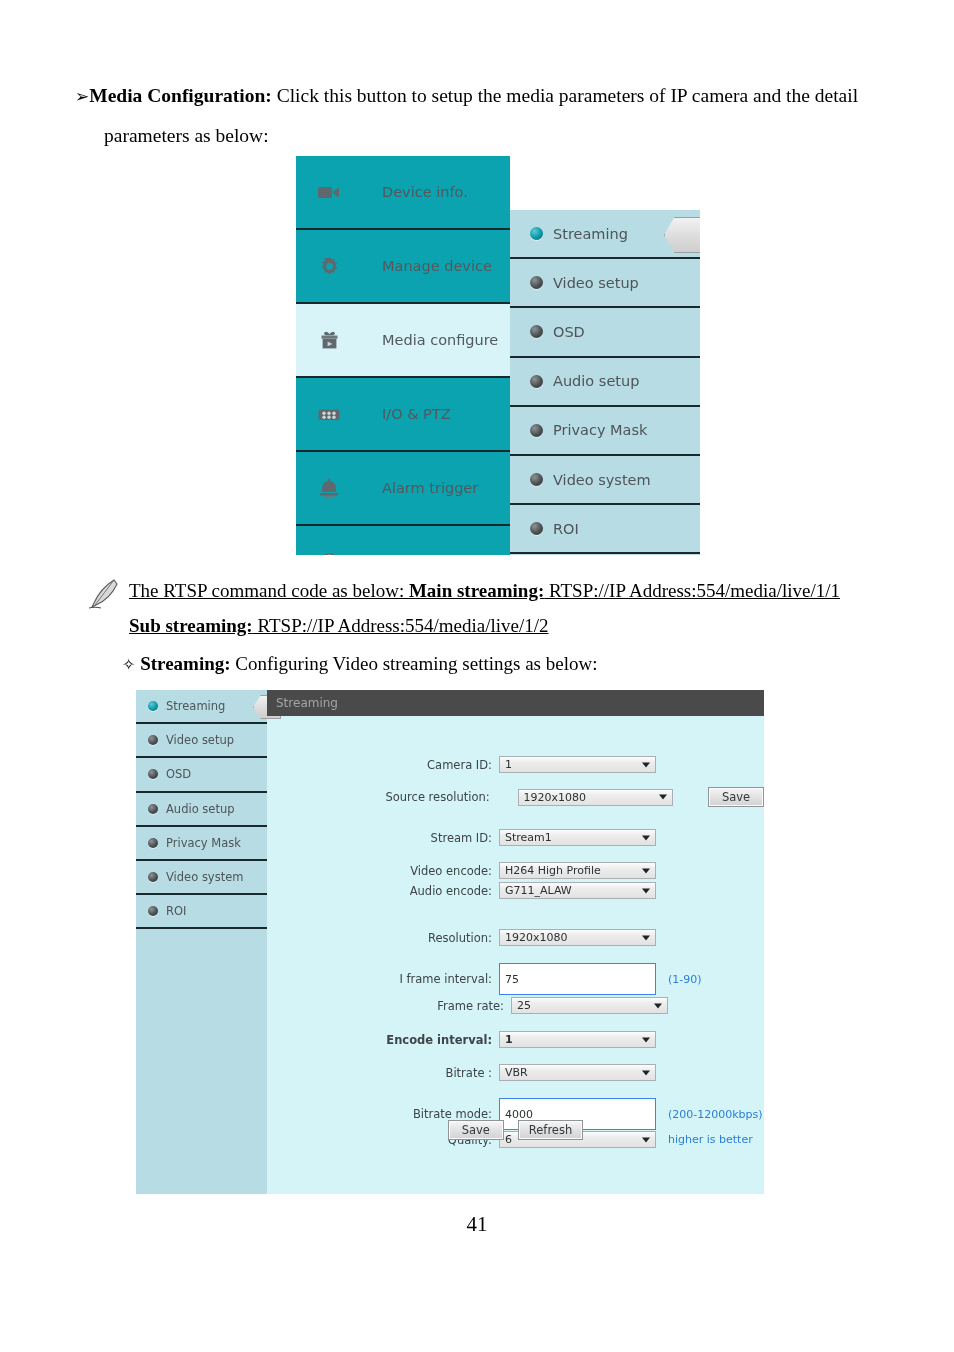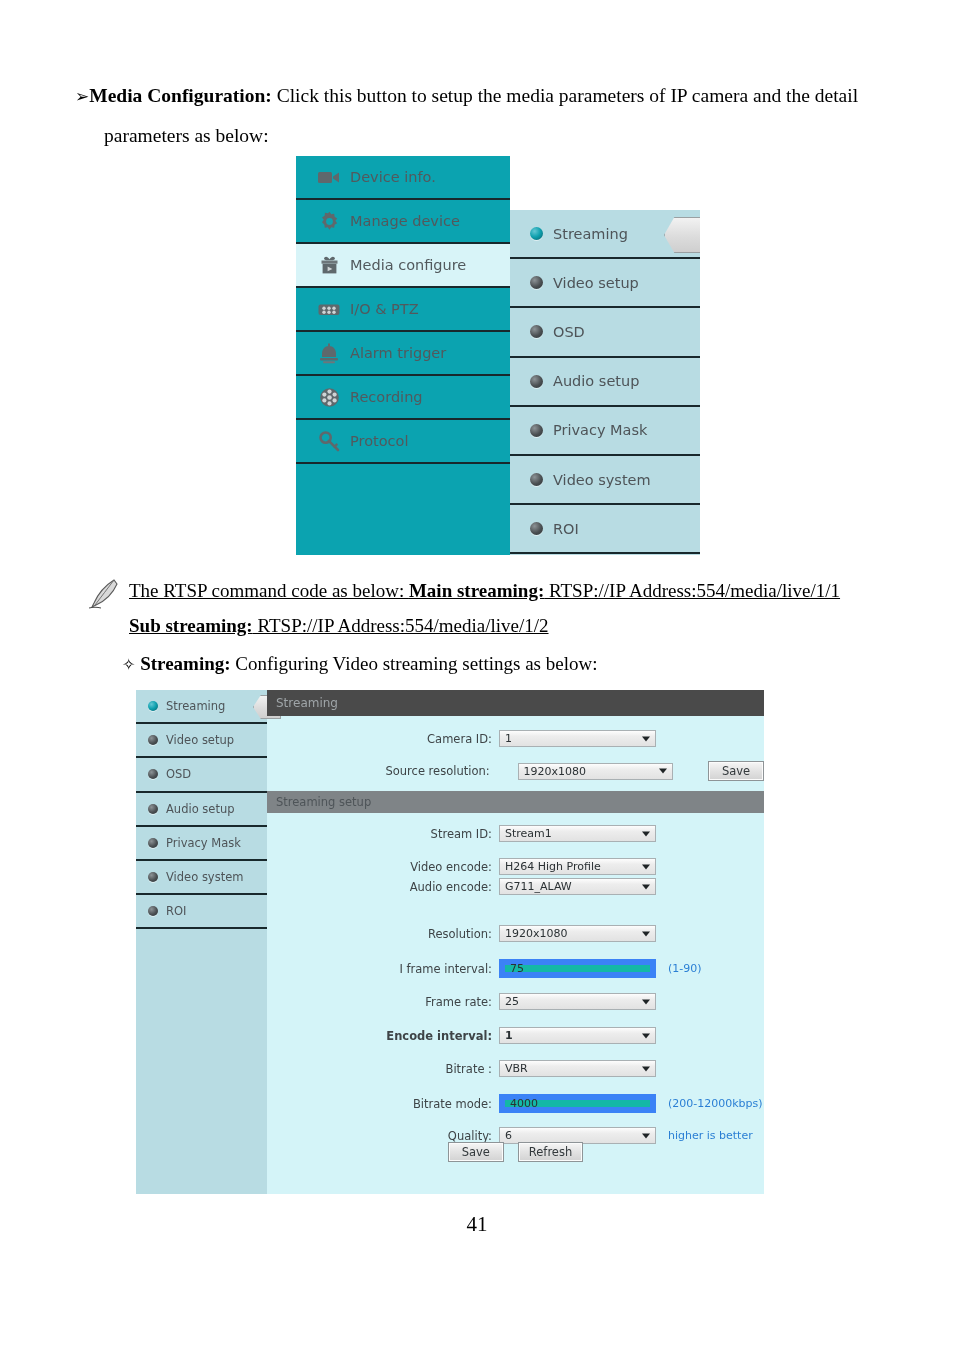--- a/index.html
+++ b/index.html
@@ -58,27 +58,28 @@
     width: 404px; height: 399px;
   }
   .fig1-left {
     position: absolute; left: 0; top: 0;
     width: 214px; height: 399px;
     background: #0ba3b0;
     overflow: hidden;
   }
   .m1-item {
     position: relative;
-    height: 44px;
+    height: 74px;
     border-bottom: 2px solid #18282c;
     display: flex; align-items: center;
     padding-left: 22px;
     font-family: "DejaVu Sans", sans-serif;
     font-size: 14.5px;
     color: #52595d;
+    gap: 32px;
   }
   .m1-item.active { background: #d8f4f8; }
   .m1-item .ico {
     width: 22px; height: 22px; margin-right: 10px;
     display:flex; align-items:center; justify-content:center;
     flex: 0 0 22px;
   }
   .m1-item .ico svg { display:block; }
   .m1-label { white-space: nowrap; }
 
@@ -159,21 +160,21 @@
     height: 22px; background: #7f8487;
     display: flex; align-items: center; padding-left: 9px;
     color: #4e5458; font-size: 11.5px;
   }
   .section-top { height: 75px; position: relative; }
   .section-bot { position: relative; height: 381px; }
 
   .frow {
     position: absolute;
     display: flex; align-items: center;
-    left: 0; width: 497px;
+    left: 0; width: 497px; margin-top: 26px;
   }
   .flabel {
     width: 232px; text-align: right; padding-right: 7px;
     font-size: 11.5px; color: #3e4447;
     white-space: nowrap;
   }
   .fselect {
     position: relative;
     width: 157px; height: 17px;
     background: linear-gradient(180deg,#fdfdfd 0%,#ededed 35%,#e2e2e2 100%);
@@ -184,23 +185,23 @@
   }
   .fselect .caret {
     position: absolute; right: 5px; top: 50%;
     transform: translateY(-50%);
     width: 0; height: 0;
     border-left: 4px solid transparent;
     border-right: 4px solid transparent;
     border-top: 5px solid #1f2426;
   }
   .ftext {
-    width: 157px; height: 19px;
-    background: #14b8a6;
-    border: 6px solid #3b82f6;
+    width: 157px; height: 32px;
+    background: #ffffff;
+    border: 1px solid #3b82f6;
     display: flex; align-items: center;
     padding-left: 5px;
     font-size: 11px; color: #2b3134;
   }
   .fhint {
     margin-left: 12px; font-size: 11px; color: #2b7fd4;
     white-space: nowrap;
   }
   .btn {
     display: inline-flex; align-items: center; justify-content: center;
@@ -405,21 +406,20 @@
       <div class="frow" style="top:45px;gap:21px;">
         <div class="flabel">Source resolution:</div>
         <div class="fselect">
           <span>1920x1080</span>
           <span class="caret"></span>
         </div>
         <div class="btn" style="margin-left:14px;">Save</div>
       </div>
     </div>
 
-    <div class="bar-gray">Streaming setup</div>
 
     <div class="section-bot" id="setup-fields">
         <div class="frow" style="top: 314px;">
           <div class="flabel">Quality:</div>
           <div class="fselect">
             <span>6</span>
             <span class="caret"></span>
           </div>
           <div class="fhint">higher is better</div>
         </div>
@@ -435,21 +435,21 @@
             <span class="caret"></span>
           </div>
         </div>
         <div class="frow" style="top: 214px; font-weight: bold;">
           <div class="flabel">Encode interval:</div>
           <div class="fselect">
             <span>1</span>
             <span class="caret"></span>
           </div>
         </div>
-        <div class="frow" style="top: 180px;">
+        <div class="frow" style="top: 180px; padding-left: 12px;">
           <div class="flabel">Frame rate:</div>
           <div class="fselect">
             <span>25</span>
             <span class="caret"></span>
           </div>
         </div>
         <div class="frow" style="top: 146px;">
           <div class="flabel">I frame interval:</div>
           <div class="ftext">75</div>
           <div class="fhint">(1-90)</div>

